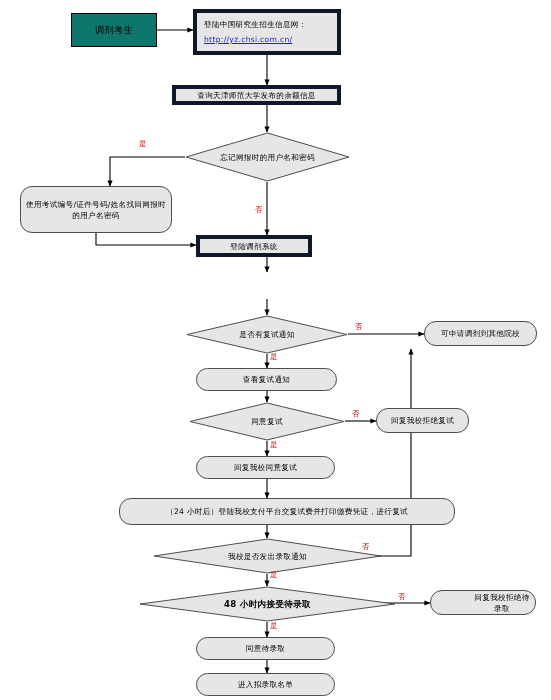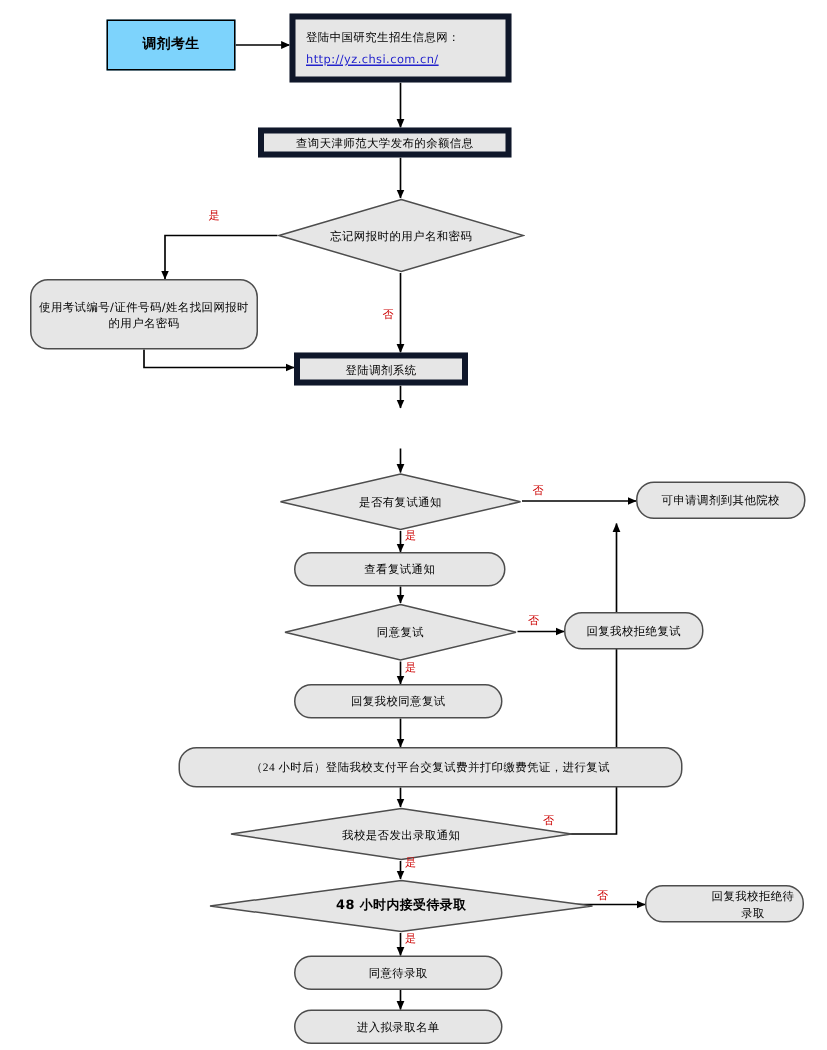--- a/index.html
+++ b/index.html
@@ -15,22 +15,22 @@
     position:absolute;box-sizing:border-box;
     display:flex;align-items:center;justify-content:center;
     text-align:center;color:#000;
     font-size:7.6px;line-height:1.45;
     letter-spacing:.3px;
     padding:2px 4px;
     z-index:3;
   }
   
   .rect-white{
-    background:#7dd3fc;border:1.3px solid #000;
-    font-weight:bold;font-size:9.2px;
+    background:#0f766e;border:1.3px solid #000;
+    font-weight:normal;font-size:9.2px;
   }
   
   .rect-grey{
     background:#e6e6e6;border:4px solid #0f172a;
   }
   
   .round-grey{
     background:#e6e6e6;border:1.2px solid #4d4d4d;border-radius:12px;
   }
   
@@ -141,21 +141,21 @@
     <svg width="156" height="39" viewBox="0 0 156 39" xmlns="http://www.w3.org/2000/svg">
       <polygon points="78,1 155,19.5 78,38 1,19.5" fill="#e6e6e6" stroke="#4d4d4d" stroke-width="1"></polygon>
     </svg>
     <span class="dtext">同意复试</span>
   </div>
 
   <div class="node round-grey" style="left:376px;top:408px;width:93px;height:25px;">回复我校拒绝复试</div>
 
   <div class="node round-grey" style="left:196px;top:456px;width:139px;height:23px;">回复我校同意复试</div>
 
-  <div class="node round-grey" style="left:119px;top:498px;width:336px;height:27px;font-family:Liberation Serif, serif;">（24 小时后）登陆我校支付平台交复试费并打印缴费凭证，进行复试</div>
+  <div class="node round-grey" style="left:119px;top:498px;width:336px;height:27px;">（24 小时后）登陆我校支付平台交复试费并打印缴费凭证，进行复试</div>
 
   <div class="node diamond" style="left:153px;top:538px;width:229px;height:36px;">
     <svg width="229" height="36" viewBox="0 0 229 36" xmlns="http://www.w3.org/2000/svg">
       <polygon points="114.5,1 228,18 114.5,35 1,18" fill="#e6e6e6" stroke="#4d4d4d" stroke-width="1"></polygon>
     </svg>
     <span class="dtext">我校是否发出录取通知</span>
   </div>
 
   <div class="node diamond" style="left:139px;top:586px;width:257px;height:36px;">
     <svg width="257" height="36" viewBox="0 0 257 36" xmlns="http://www.w3.org/2000/svg">

